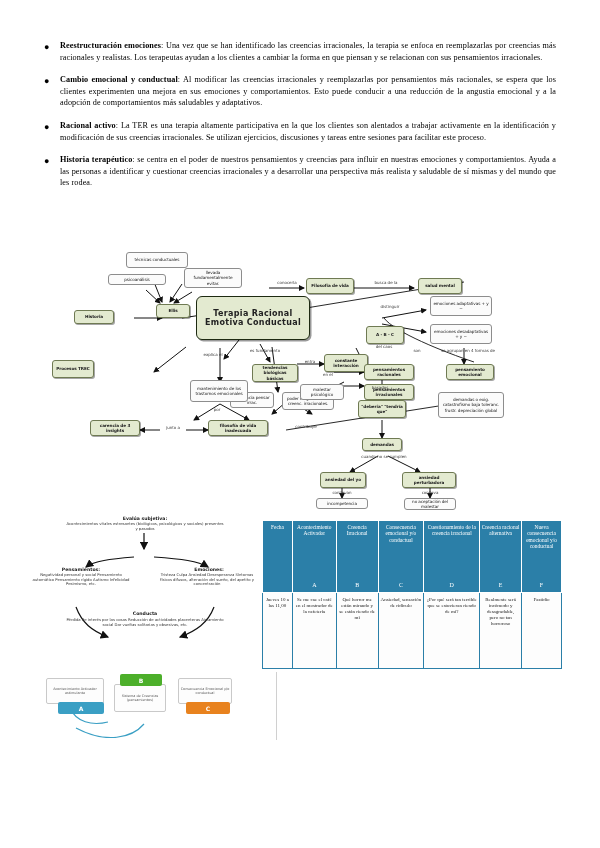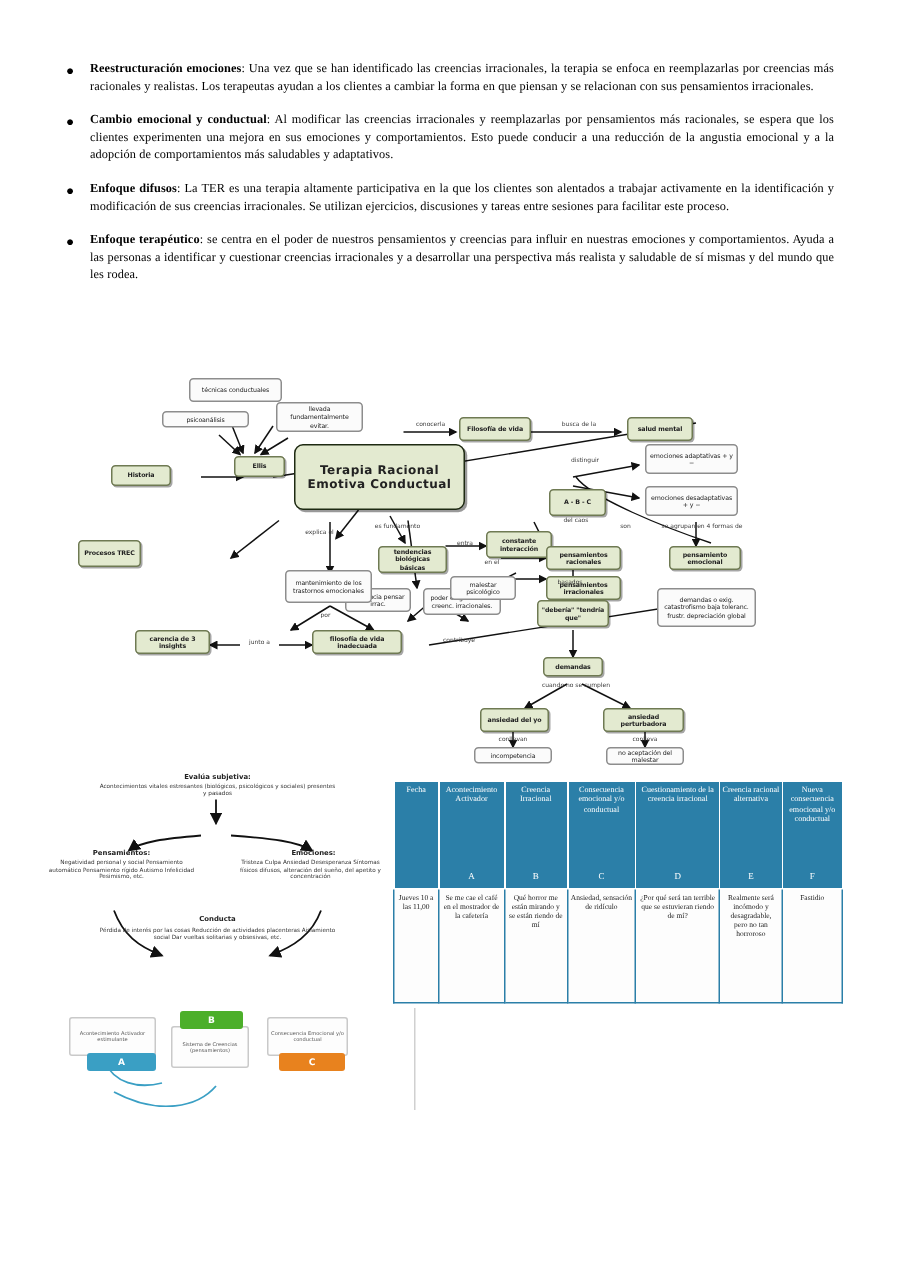--- a/index.html
+++ b/index.html
@@ -131,26 +131,26 @@
       <span class="btext"><span class="lead">Reestructuración emociones</span><span>: Una vez que se han identificado las creencias irracionales, la terapia se enfoca en reemplazarlas por creencias más racionales y realistas. Los terapeutas ayudan a los clientes a cambiar la forma en que piensan y se relacionan con sus pensamientos irracionales.</span></span>
     </div>
 
     <div class="bullet">
       <span class="dot">●</span>
       <span class="btext"><span class="lead">Cambio emocional y conductual</span><span>: Al modificar las creencias irracionales y reemplazarlas por pensamientos más racionales, se espera que los clientes experimenten una mejora en sus emociones y comportamientos. Esto puede conducir a una reducción de la angustia emocional y a la adopción de comportamientos más saludables y adaptativos.</span></span>
     </div>
 
     <div class="bullet">
       <span class="dot">●</span>
-      <span class="btext"><span class="lead">Enfoque difusos</span><span>: La TER es una terapia altamente participativa en la que los clientes son alentados a trabajar activamente en la identificación y modificación de sus creencias irracionales. Se utilizan ejercicios, discusiones y tareas entre sesiones para facilitar este proceso.</span></span>
+      <span class="btext"><span class="lead">Racional activo</span><span>: La TER es una terapia altamente participativa en la que los clientes son alentados a trabajar activamente en la identificación y modificación de sus creencias irracionales. Se utilizan ejercicios, discusiones y tareas entre sesiones para facilitar este proceso.</span></span>
     </div>
 
     <div class="bullet">
       <span class="dot">●</span>
-      <span class="btext"><span class="lead">Enfoque terapéutico</span><span>: se centra en el poder de nuestros pensamientos y creencias para influir en nuestras emociones y comportamientos. Ayuda a las personas a identificar y cuestionar creencias irracionales y a desarrollar una perspectiva más realista y saludable de sí mismas y del mundo que les rodea.</span></span>
+      <span class="btext"><span class="lead">Historia terapéutico</span><span>: se centra en el poder de nuestros pensamientos y creencias para influir en nuestras emociones y comportamientos. Ayuda a las personas a identificar y cuestionar creencias irracionales y a desarrollar una perspectiva más realista y saludable de sí mismas y del mundo que les rodea.</span></span>
     </div>
 
   </div>
 
   <div class="cmap">
     <svg width="532" height="258">
       <defs>
         <marker id="ah" markerWidth="6" markerHeight="6" refX="5" refY="3" orient="auto">
           <path d="M0,0 L6,3 L0,6 z" fill="#111"></path>
         </marker>

